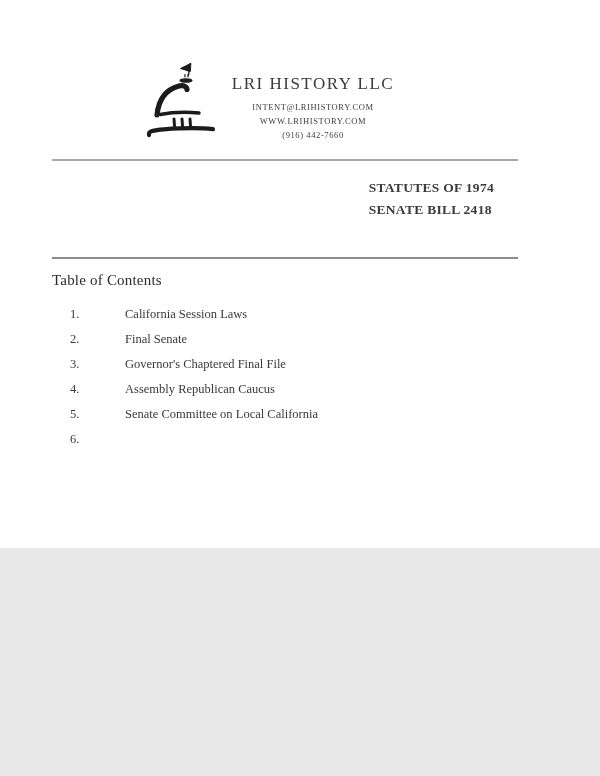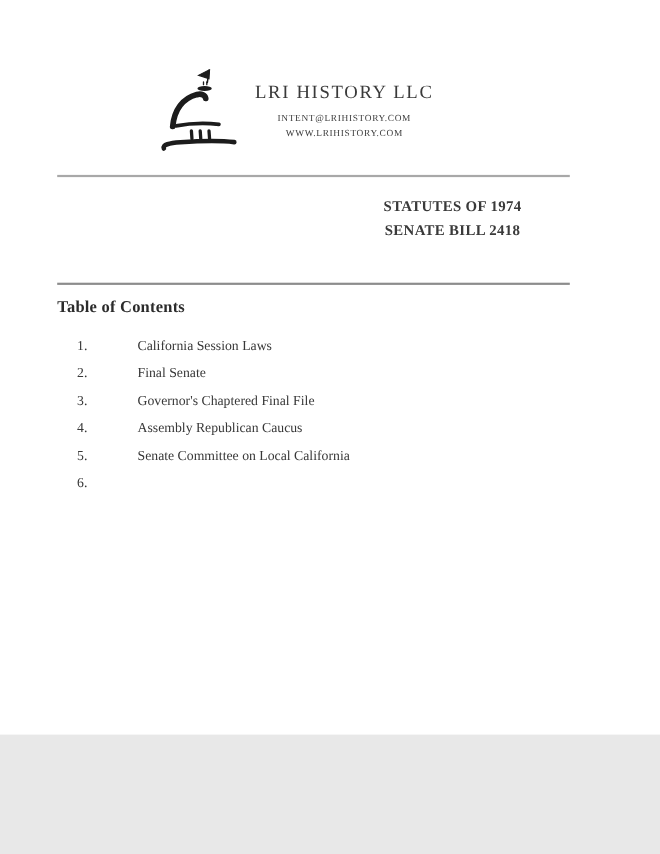--- a/index.html
+++ b/index.html
@@ -2,21 +2,21 @@
 <html><head>
 <meta charset="utf-8">
 <style>
   * { margin: 0; padding: 0; box-sizing: border-box; }
   html, body { background: #e8e8e8; }
   body { font-family: "Liberation Serif", "DejaVu Serif", serif; }
 
   .page {
     position: relative;
     width: 600px;
-    height: 668px;
+    height: 548px;
     background: #ffffff;
     overflow: hidden;
   }
 
   
   .letterhead {
     position: absolute;
     left: 145px;
     top: 62px;
     width: 260px;
@@ -65,40 +65,40 @@
   }
   .rule-bottom {
     top: 257px;
     height: 1.5px;
     background: #8c8c8c;
   }
 
   
   .case-header {
     position: absolute;
-    right: 126px;
+    right: 106px;
     top: 177px;
-    text-align: center;
+    text-align: left;
   }
   .case-line {
     font-size: 13.5px;
     font-weight: bold;
     line-height: 22px;
     color: #3a3a3a;
     letter-spacing: 0.3px;
     white-space: pre;
   }
 
   
   .toc-title {
     position: absolute;
     left: 52px;
     top: 272px;
     font-size: 15px;
-    font-weight: bold;
+    font-weight: normal;
     color: #2b2b2b;
     letter-spacing: 0.2px;
   }
   .toc-list {
     position: absolute;
     left: 70px;
     top: 302px;
     list-style: none;
   }
   .toc-item {
@@ -143,20 +143,21 @@
           <path d="M45,57 L45.5,64" stroke-width="3"></path>
 
           <path d="M4,73 C2.5,69.5 9,68 19,67.3 C38,66 56,65.8 68,67.2" stroke-width="4.2"></path>
         </g>
       </svg>
     </div>
     <div class="letterhead-text">
       <div class="company-name">LRI HISTORY LLC</div>
       <div class="contact-line">INTENT@LRIHISTORY.COM</div>
       <div class="contact-line">WWW.LRIHISTORY.COM</div>
+      <div class="contact-line">(916) 442-7660</div>
     </div>
   </div>
 
   <div class="rule rule-top"></div>
   <div class="rule rule-bottom"></div>
 
   <div class="case-header">
     <div class="case-line">STATUTES OF 1974</div>
     <div class="case-line">SENATE BILL 2418</div>
   </div>

